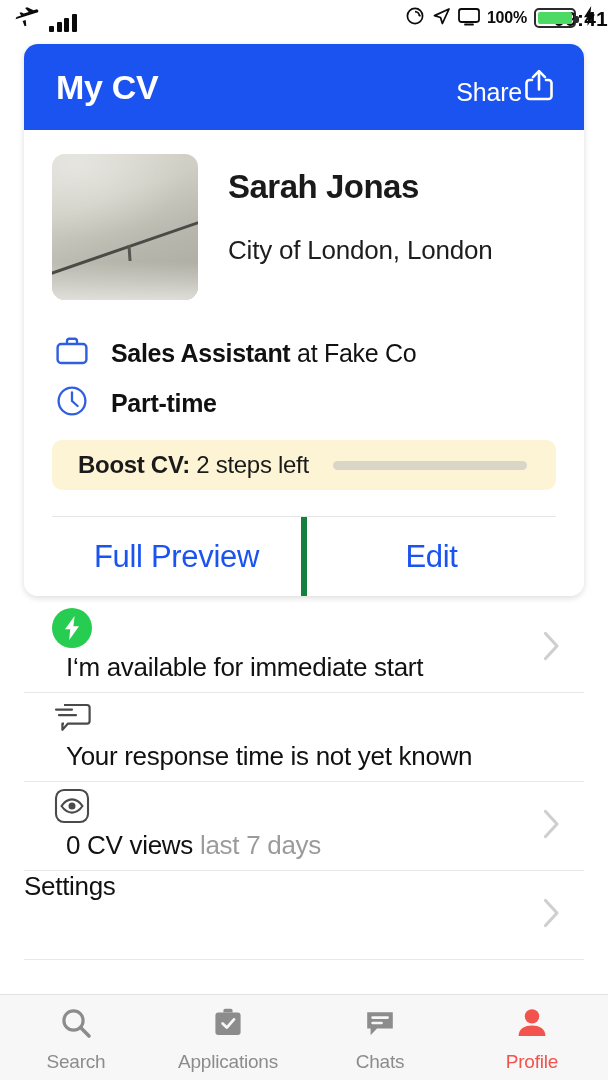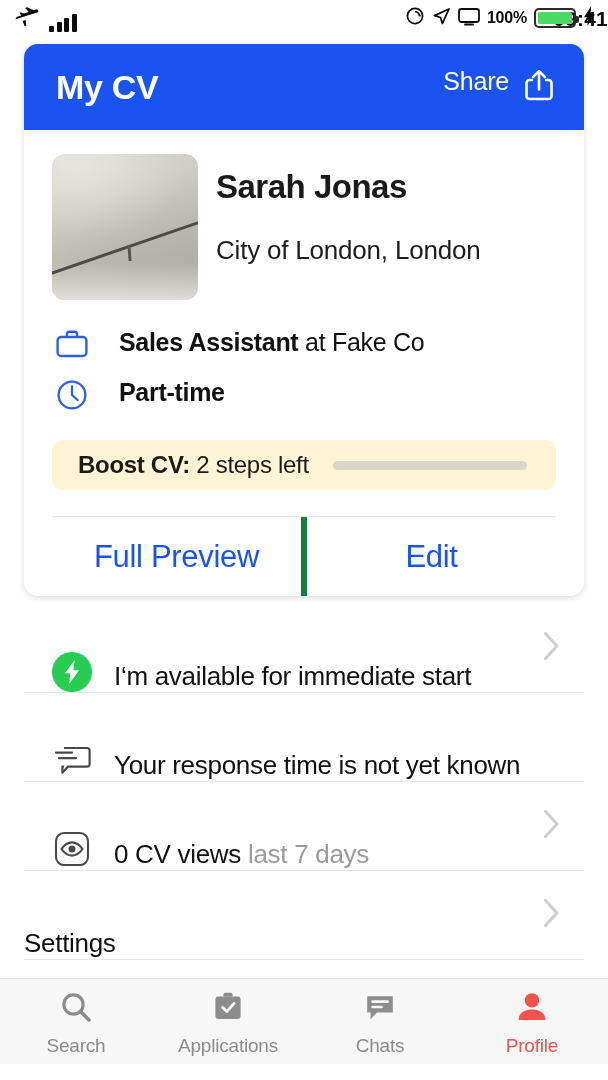--- a/index.html
+++ b/index.html
@@ -45,25 +45,25 @@
     position: absolute; left: 24px; top: 44px; width: 560px;
     background: #ffffff; border-radius: 14px;
     box-shadow: 0 2px 6px rgba(0,0,0,.14);
     overflow: hidden;
   }
   .card-header {
     height: 86px; background: #1a53f0; display: flex; align-items: center;
     justify-content: space-between; padding: 0 28px 0 32px;
   }
   .card-title { color: #fff; font-size: 34px; font-weight: 700; letter-spacing: -.3px; }
-  .share-wrap { display: flex; align-items: flex-start; gap: 13px; }
+  .share-wrap { display: flex; align-items: flex-end; }
   .share-label { color: #fff; font-size: 25px; font-weight: 400; letter-spacing: -.2px; }
 
   .card-body { padding: 24px 28px 0 28px; background: #fff; }
-  .ident { display: flex; gap: 18px; }
+  .ident { display: flex; gap: 30px; }
   .avatar {
     width: 146px; height: 146px; border-radius: 13px; flex: 0 0 auto;
     background:
       linear-gradient(160deg, #d8d7cf 0%, #cfcec4 32%, #b8b7ad 62%, #a9a89d 100%);
     position: relative; overflow: hidden;
   }
   .avatar .rail {
     position: absolute; left: -6%; top: 62%; width: 118%; height: 3px;
     background: #4b4a46; transform: rotate(-19deg); border-radius: 2px;
   }
@@ -77,21 +77,21 @@
   }
   .avatar .floor {
     position: absolute; left: 0; right: 0; bottom: 0; height: 26%;
     background: linear-gradient(180deg, rgba(225,224,218,0) 0%, rgba(232,231,226,.85) 100%);
   }
   .ident-text { padding-top: 14px; }
   .person-name { font-size: 33px; font-weight: 700; color: #1a1a1a; letter-spacing: -.5px; }
   .person-loc { font-size: 26px; font-weight: 400; color: #1d1d1d; margin-top: 29px; letter-spacing: -.2px; }
 
   .meta { margin-top: 28px; }
-  .meta-row { display: flex; gap: 30px; height: 50px; padding-left: 3px; }
+  .meta-row { display: flex; align-items: center; gap: 22px; height: 50px; padding-left: 3px; }
   .meta-text { font-size: 25px; color: #111; letter-spacing: -.3px; }
   .meta-text b { font-weight: 700; }
 
   .boost {
     margin: 12px 0 0 0; background: #fcf4d4; border-radius: 10px;
     height: 50px; display: flex; align-items: center; padding: 0 26px;
   }
   .boost-label { font-size: 24px; color: #1a1a1a; letter-spacing: -.3px; white-space: nowrap; }
   .boost-label b { font-weight: 700; }
   .boost-track {
@@ -105,39 +105,39 @@
   }
   .card-action {
     flex: 1; display: flex; align-items: center; justify-content: center;
     font-size: 31px; color: #1a53f0; letter-spacing: -.3px; background: #fff;
   }
   .card-action + .card-action { border-left: 6px solid #15803d; }
 
   
   .list { position: absolute; left: 0; right: 0; top: 604px; }
   .row {
-    position: relative; height: 89px; display: flex; align-items: flex-end;
-    padding: 0 24px; margin: 0 24px; border-bottom: 1px solid #e8e8e8;
+    position: relative; height: 89px; display: flex; align-items: flex-start;
+    padding: 0 24px; margin: 0 24px; border-bottom: 1px solid #e8e8e8; flex-direction: column;
   }
   .row:last-child { border-bottom: 1px solid #e8e8e8; }
   .row.no-pad { padding-left: 0; }
   .row-icon { width: 48px; flex: 0 0 48px; display: flex; align-items: center; justify-content: center; }
   .row-label { margin-left: 18px; font-size: 26px; color: #111; letter-spacing: -.3px; }
   .row-label.plain { margin-left: 0; }
   .row-label .muted { color: #9b9b9b; }
   .chev { position: absolute; right: 24px; top: 50%; transform: translateY(-50%); }
 
   .bolt-circle {
     width: 40px; height: 40px; border-radius: 50%; background: #27cd51;
     display: flex; align-items: center; justify-content: center;
   }
 
   
   .tabbar {
-    position: absolute; left: 0; right: 0; bottom: 16px; height: 86px;
+    position: absolute; left: 0; right: 0; bottom: 0; height: 86px;
     background: #f7f7f7; border-top: 1px solid #e2e2e2;
     display: flex; align-items: flex-start; padding-top: 11px;
   }
   .tab { flex: 1; display: flex; flex-direction: column; align-items: center; gap: 7px; }
   .tab-label { font-size: 19px; color: #8c8c8c; letter-spacing: -.2px; }
   .tab.active .tab-label { color: #f2534d; }
 </style>
 </head>
 <body>
 

